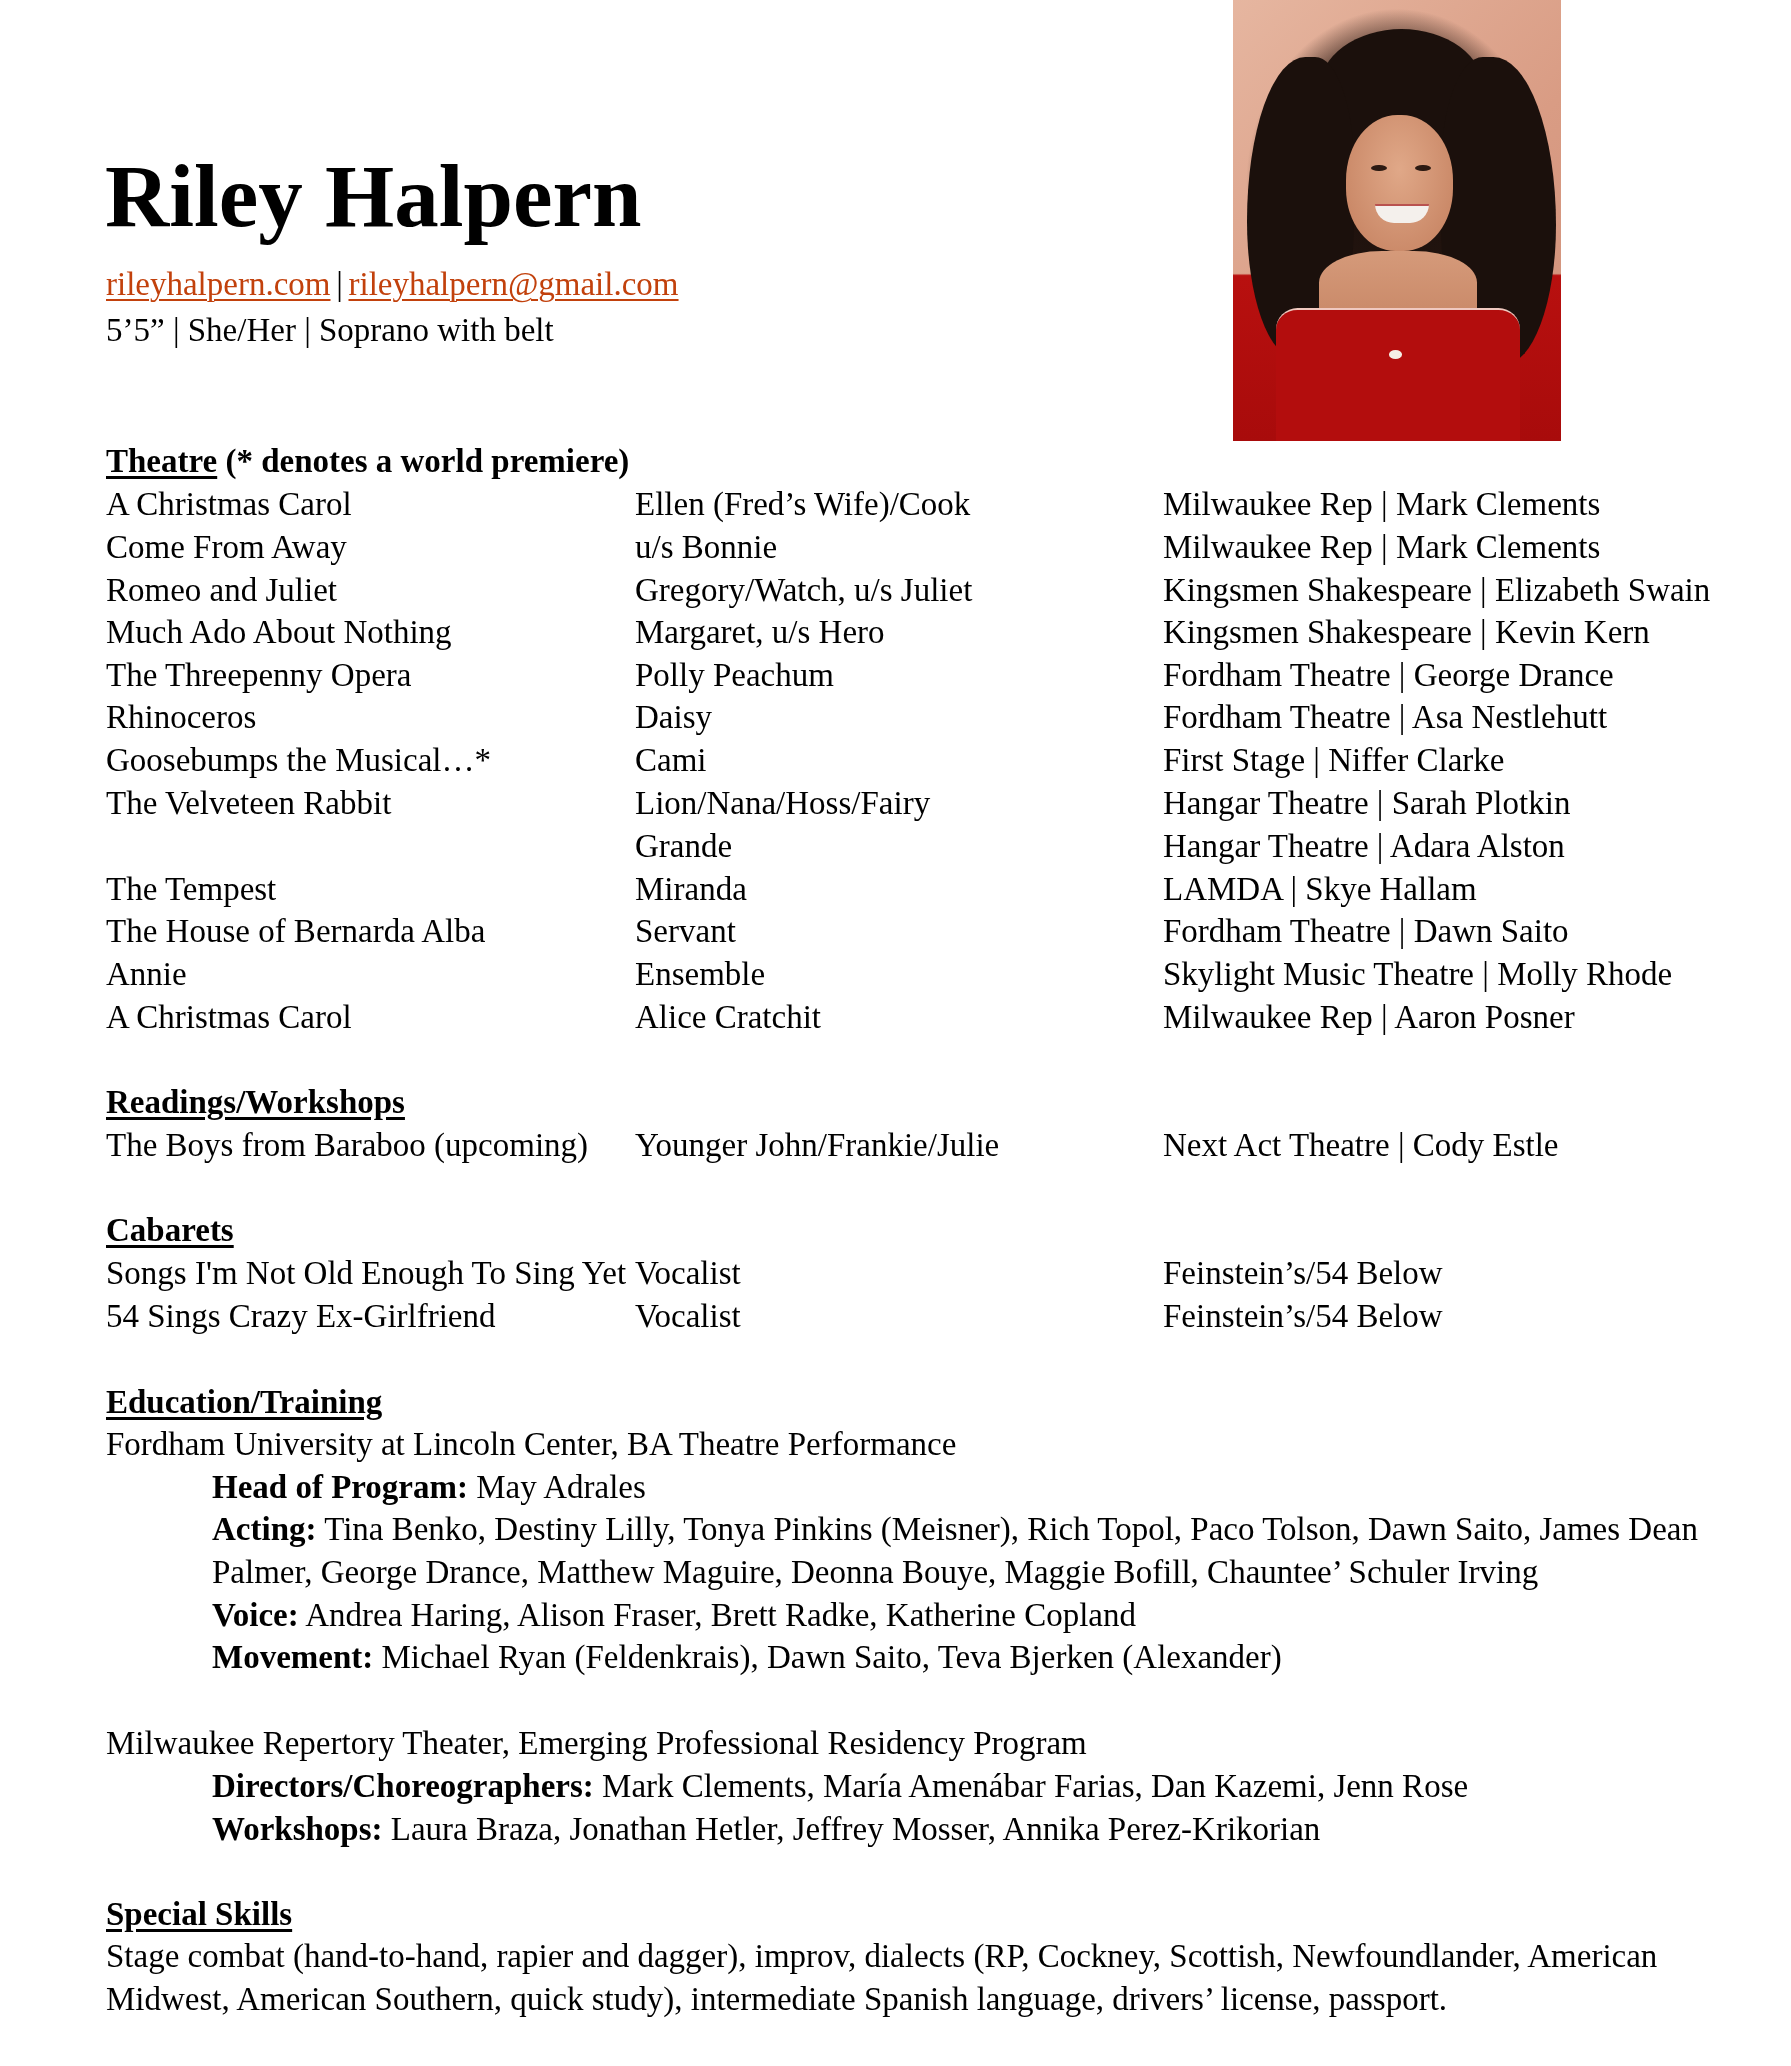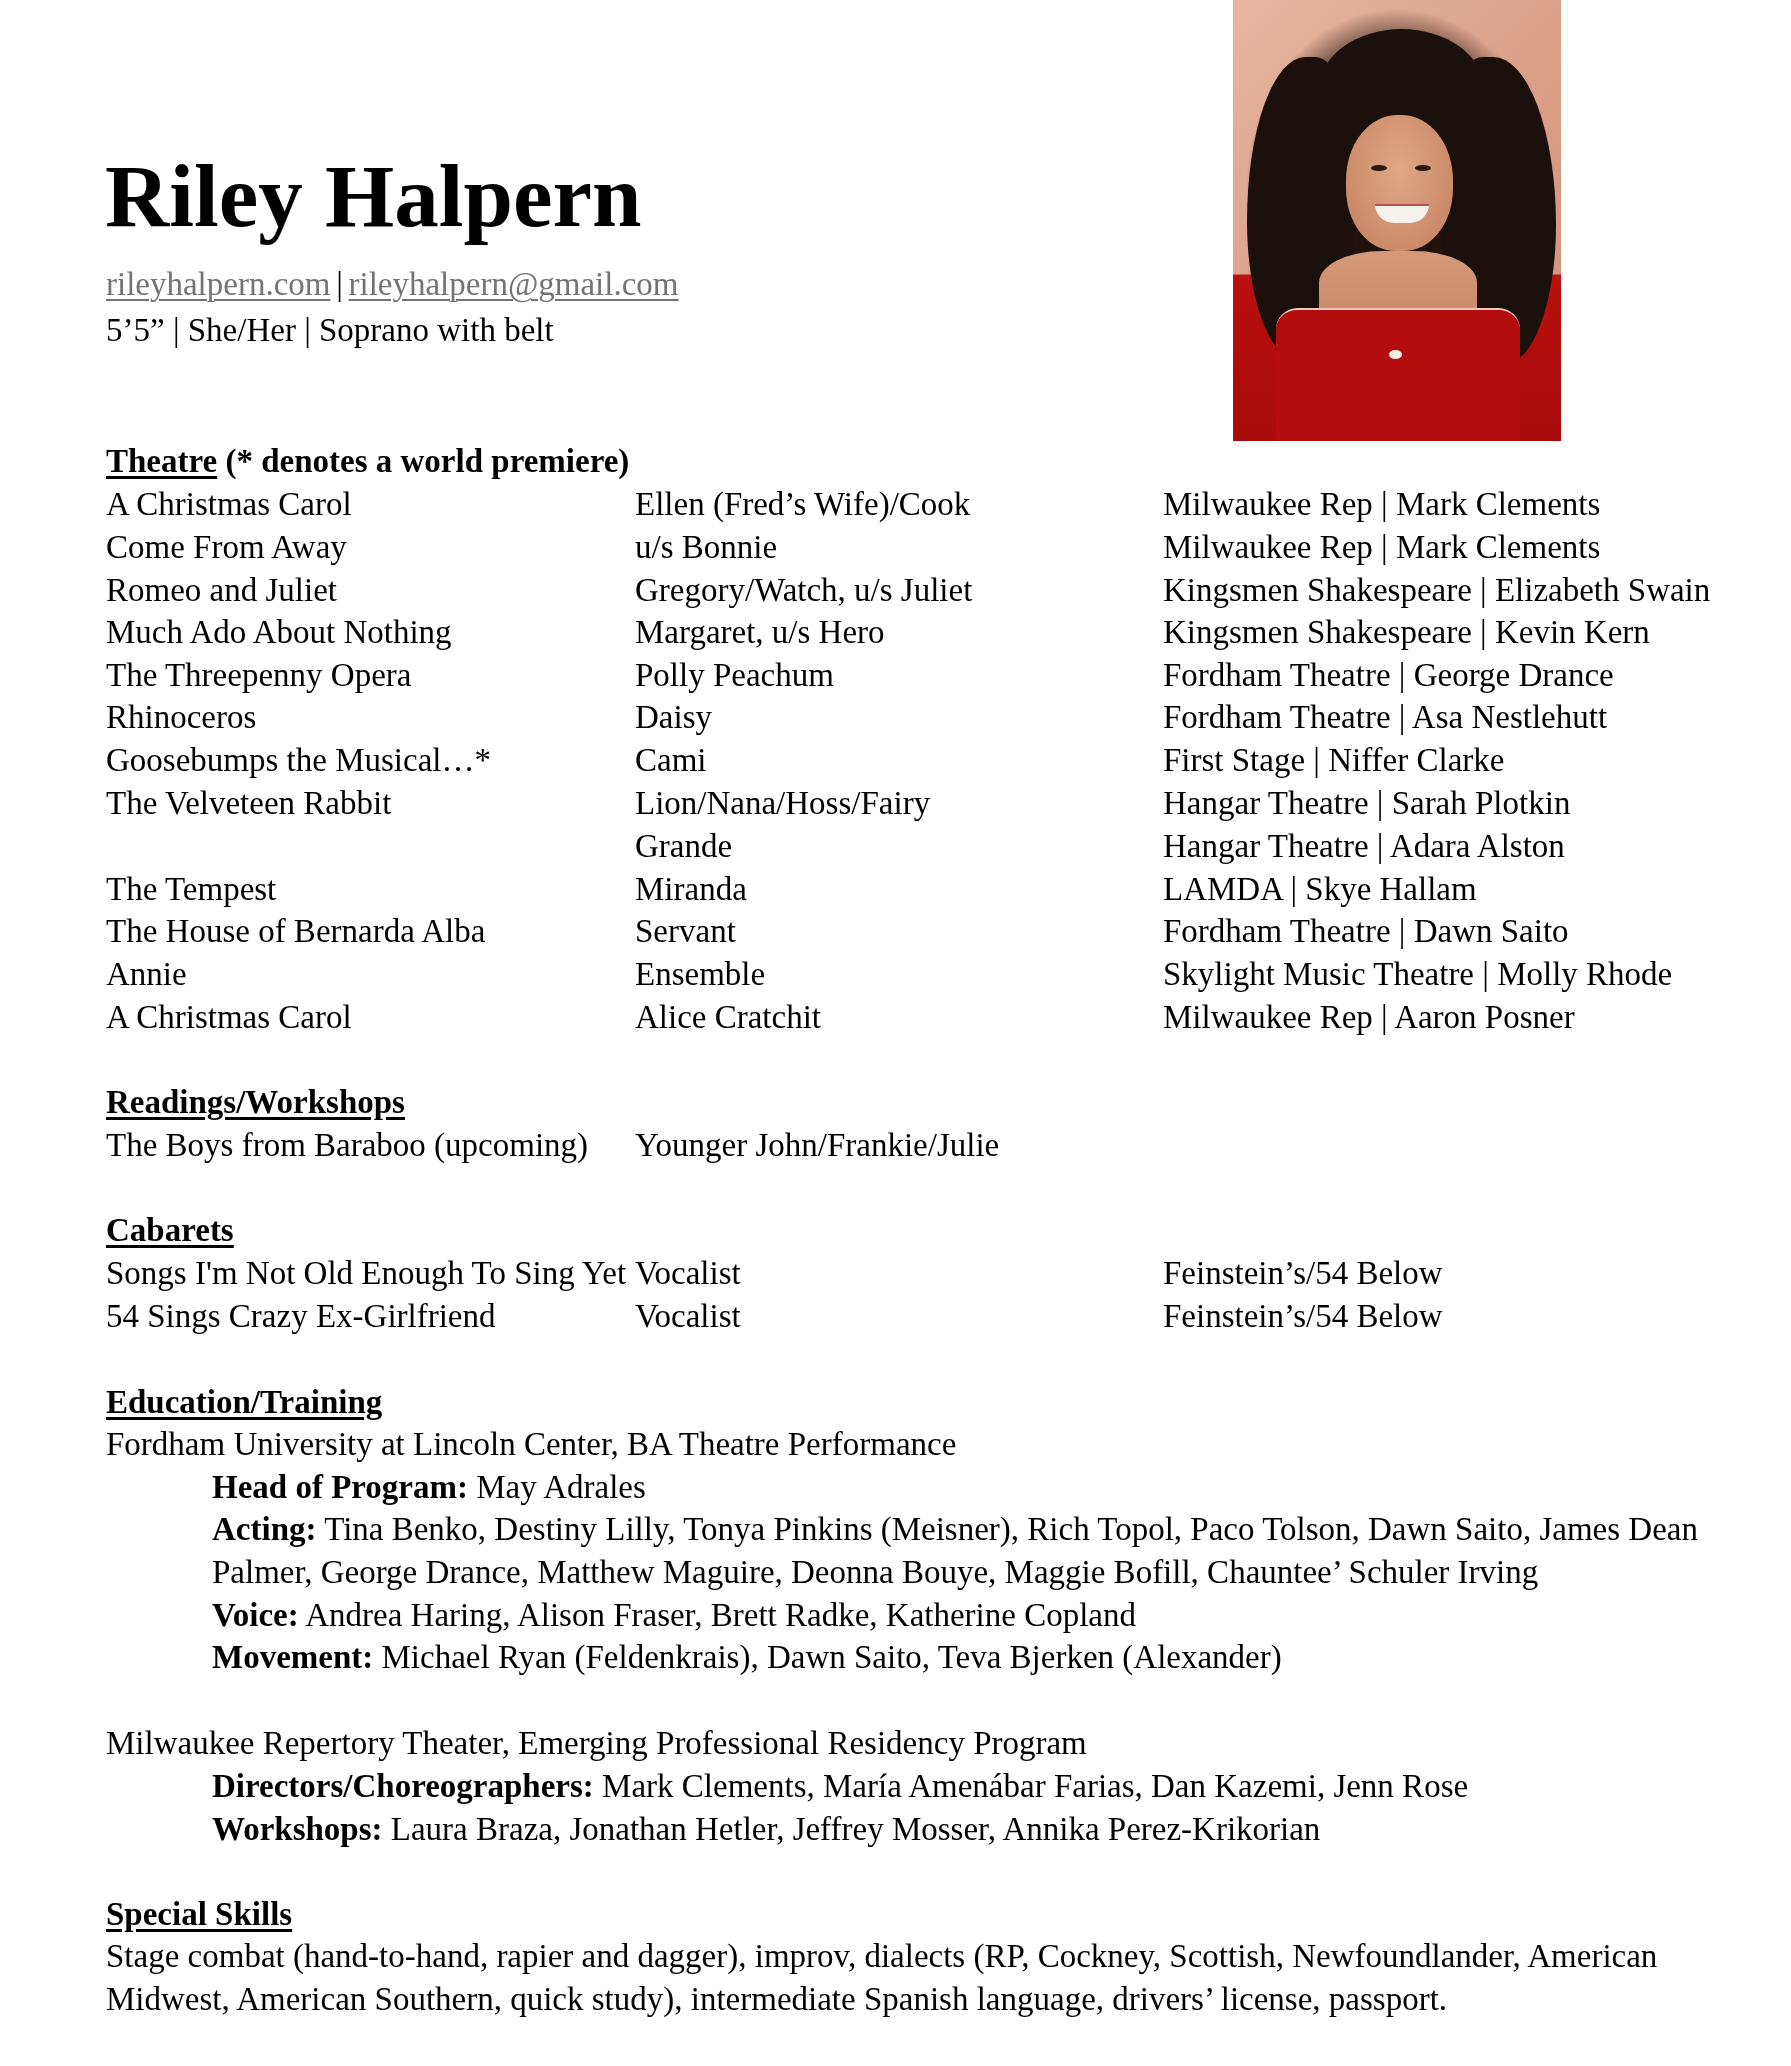--- a/index.html
+++ b/index.html
@@ -11,21 +11,21 @@
   .abs { position: absolute; }
   .name {
     left: 105px; top: 152px;
     font-size: 89px; font-weight: bold; line-height: 1; letter-spacing: 0px;
     white-space: nowrap;
   }
   .line {
     position: absolute; left: 106px;
     font-size: 33px; line-height: 43px; white-space: nowrap;
   }
-  .contact a { color: #737373; text-decoration: underline; text-decoration-thickness: 2.1px; text-underline-offset: 4.3px; }
+  .contact a { color: #c2410c; text-decoration: underline; text-decoration-thickness: 2.1px; text-underline-offset: 4.3px; }
   .sep { padding: 0 5.7px; }
   .photo {
     left: 1233px; top: 0px; width: 328px; height: 441px;
     background:
       radial-gradient(ellipse 24% 18% at 52% 30%, #d9a07e 0%, #c98a68 60%, rgba(201,138,104,0) 100%),
       radial-gradient(ellipse 46% 40% at 50% 42%, #1a0f0c 0%, #24150f 70%, rgba(36,21,15,0) 100%),
       linear-gradient(180deg, rgba(0,0,0,0) 0%, rgba(0,0,0,0) 62%, #b8100f 62.5%, #a80b0b 100%),
       linear-gradient(135deg, #e6b6a0 0%, #d99c84 55%, #cf907a 100%);
     overflow: hidden;
   }
@@ -163,20 +163,21 @@
     <span class="col2">Alice Cratchit</span>
     <span class="col3">Milwaukee Rep | Aaron Posner</span>
   </div>
 
 <div class="row heading" style="top:1081px;">
   <span class="col1 ul">Readings/Workshops</span>
 </div>
 <div class="row" style="top:1124px;">
     <span class="col1">The Boys from Baraboo (upcoming)</span>
     <span class="col2">Younger John/Frankie/Julie</span>
+    <span class="col3">Next Act Theatre | Cody Estle</span>
   </div>
 
 <div class="row heading" style="top:1209px;">
   <span class="col1 ul">Cabarets</span>
 </div>
 <div class="row" style="top:1252px;">
     <span class="col1">Songs I'm Not Old Enough To Sing Yet</span>
     <span class="col2">Vocalist</span>
     <span class="col3">Feinstein’s/54 Below</span>
   </div>

